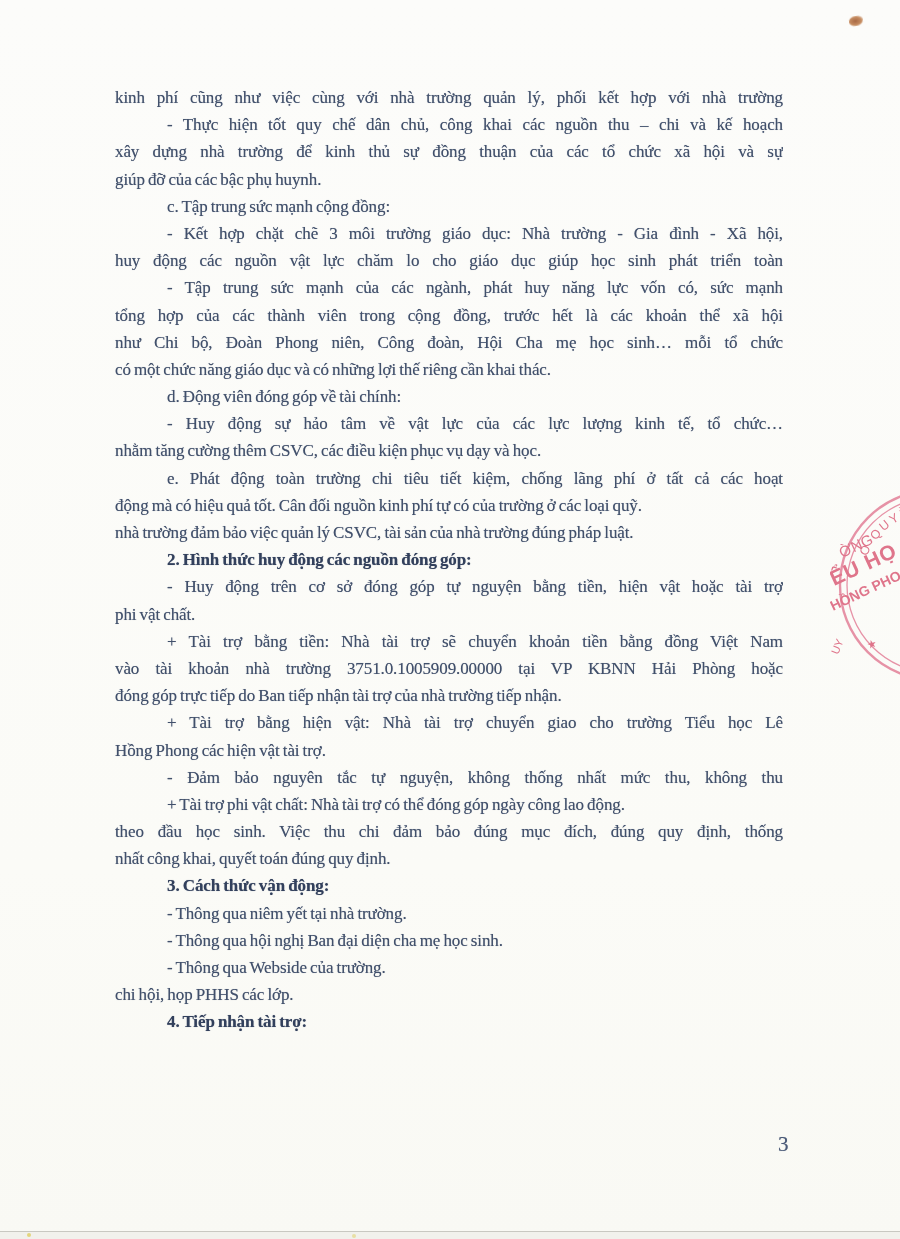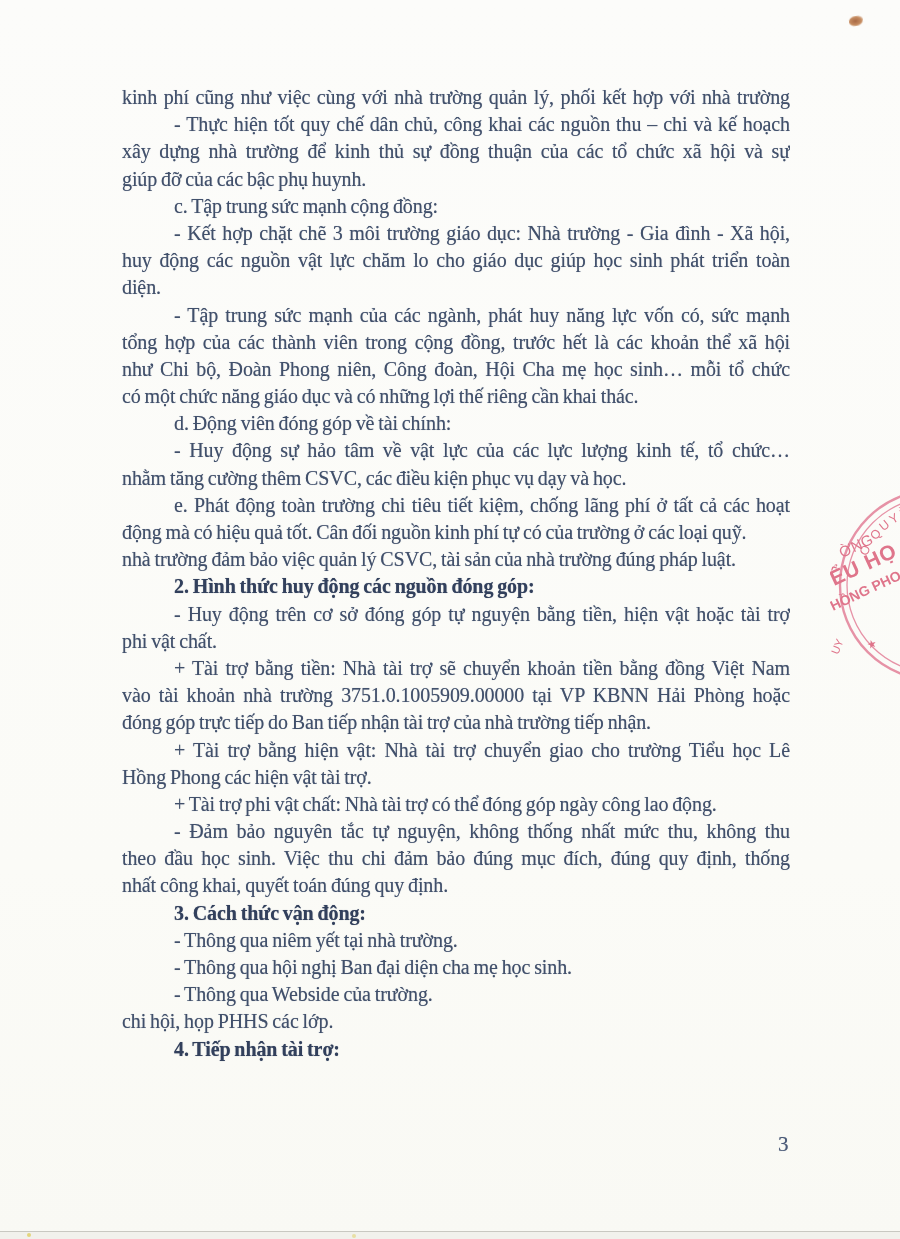--- a/index.html
+++ b/index.html
@@ -13,25 +13,25 @@
   .page {
     position: relative;
     width: 900px;
     height: 1239px;
     background: linear-gradient(180deg, #fcfcfa 0%, #fbfbf7 70%, #f9f9f4 100%);
     overflow: hidden;
   }
   
   .text-block {
     position: absolute;
-    left: 122px;
+    left: 115px;
     top: 84px;
     width: 668px;
     color: #41506b;
-    font-size: 20px;
+    font-size: 17px;
     word-spacing: -1px;
     letter-spacing: -0.1px;
     text-shadow: 0 0 0.7px rgba(62, 76, 108, 0.55);
     font-family: Liberation Serif, serif;
   }
   .line {
     height: 27.2px;
     line-height: 27.2px;
     text-align: justify;
     text-align-last: left;
@@ -109,41 +109,40 @@
   <div class="smudge"></div>
 
   <div class="text-block">
       <div class="line full">kinh phí cũng như việc cùng với nhà trường quản lý, phối kết hợp với nhà trường</div>
       <div class="line full ind">- Thực hiện tốt quy chế dân chủ, công khai các nguồn thu – chi và kế hoạch</div>
       <div class="line full">xây dựng nhà trường để kinh thủ sự đồng thuận của các tổ chức xã hội và sự</div>
       <div class="line">giúp đỡ của các bậc phụ huynh.</div>
       <div class="line ind">c. Tập trung sức mạnh cộng đồng:</div>
       <div class="line full ind">- Kết hợp chặt chẽ 3 môi trường giáo dục: Nhà trường - Gia đình - Xã hội,</div>
       <div class="line full">huy động các nguồn vật lực chăm lo cho giáo dục giúp học sinh phát triển toàn</div>
-      <div class="line">diện.</div>
       <div class="line full ind">- Tập trung sức mạnh của các ngành, phát huy năng lực vốn có, sức mạnh</div>
       <div class="line full">tổng hợp của các thành viên trong cộng đồng, trước hết là các khoản thể xã hội</div>
       <div class="line full">như Chi bộ, Đoàn Phong niên, Công đoàn, Hội Cha mẹ học sinh… mỗi tổ chức</div>
       <div class="line">có một chức năng giáo dục và có những lợi thế riêng cần khai thác.</div>
       <div class="line ind">d. Động viên đóng góp về tài chính:</div>
       <div class="line full ind">- Huy động sự hảo tâm về vật lực của các lực lượng kinh tế, tổ chức…</div>
       <div class="line">nhằm tăng cường thêm CSVC, các điều kiện phục vụ dạy và học.</div>
       <div class="line full ind">e. Phát động toàn trường chi tiêu tiết kiệm, chống lãng phí ở tất cả các hoạt</div>
       <div class="line">động mà có hiệu quả tốt. Cân đối nguồn kinh phí tự có của trường ở các loại quỹ.</div>
       <div class="line">nhà trường đảm bảo việc quản lý CSVC, tài sản của nhà trường đúng pháp luật.</div>
       <div class="line ind bold">2. Hình thức huy động các nguồn đóng góp:</div>
       <div class="line full ind">- Huy động trên cơ sở đóng góp tự nguyện bằng tiền, hiện vật hoặc tài trợ</div>
       <div class="line">phi vật chất.</div>
       <div class="line full ind">+ Tài trợ bằng tiền: Nhà tài trợ sẽ chuyển khoản tiền bằng đồng Việt Nam</div>
       <div class="line full">vào tài khoản nhà trường 3751.0.1005909.00000 tại VP KBNN Hải Phòng hoặc</div>
       <div class="line">đóng góp trực tiếp do Ban tiếp nhận tài trợ của nhà trường tiếp nhận.</div>
       <div class="line full ind">+ Tài trợ bằng hiện vật: Nhà tài trợ chuyển giao cho trường Tiểu học Lê</div>
       <div class="line">Hồng Phong các hiện vật tài trợ.</div>
+      <div class="line full ind">- Đảm bảo nguyên tắc tự nguyện, không thống nhất mức thu, không thu</div>
       <div class="line ind">+ Tài trợ phi vật chất: Nhà tài trợ có thể đóng góp ngày công lao động.</div>
-      <div class="line full ind">- Đảm bảo nguyên tắc tự nguyện, không thống nhất mức thu, không thu</div>
       <div class="line full">theo đầu học sinh. Việc thu chi đảm bảo đúng mục đích, đúng quy định, thống</div>
       <div class="line">nhất công khai, quyết toán đúng quy định.</div>
       <div class="line ind bold">3. Cách thức vận động:</div>
       <div class="line ind">- Thông qua niêm yết tại nhà trường.</div>
       <div class="line ind">- Thông qua hội nghị Ban đại diện cha mẹ học sinh.</div>
       <div class="line ind">- Thông qua Webside của trường.</div>
       <div class="line">chi hội, họp PHHS các lớp.</div>
       <div class="line ind bold">4. Tiếp nhận tài trợ:</div>
     </div>
 

